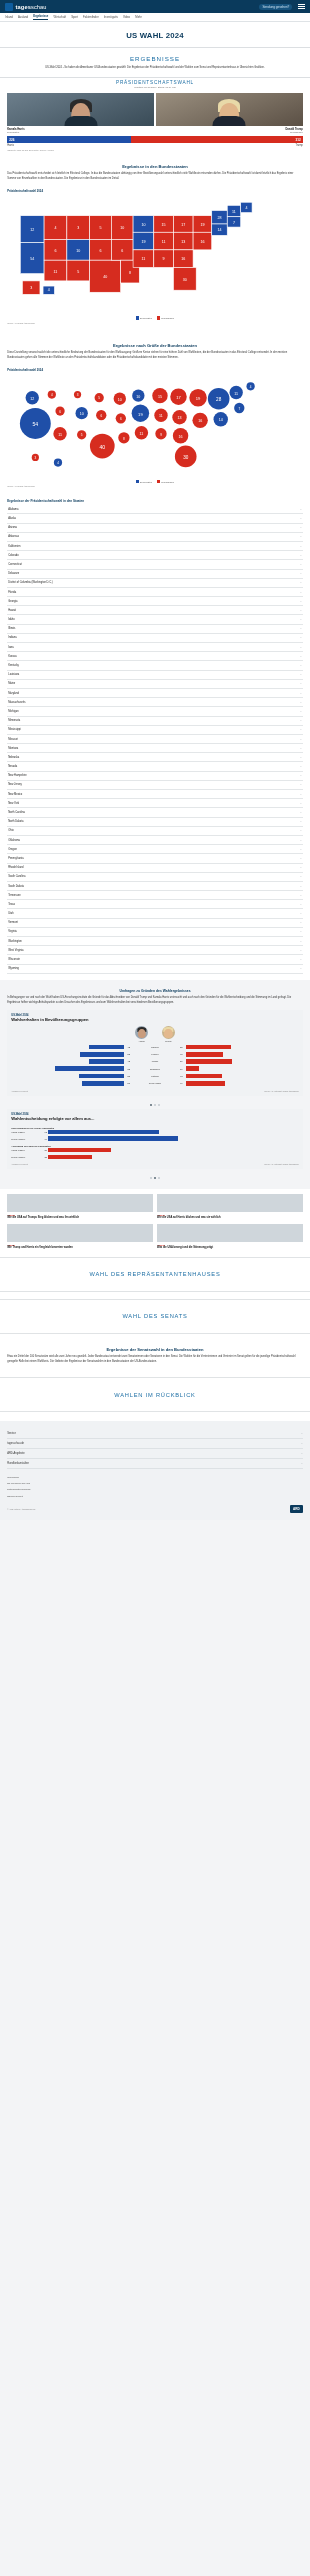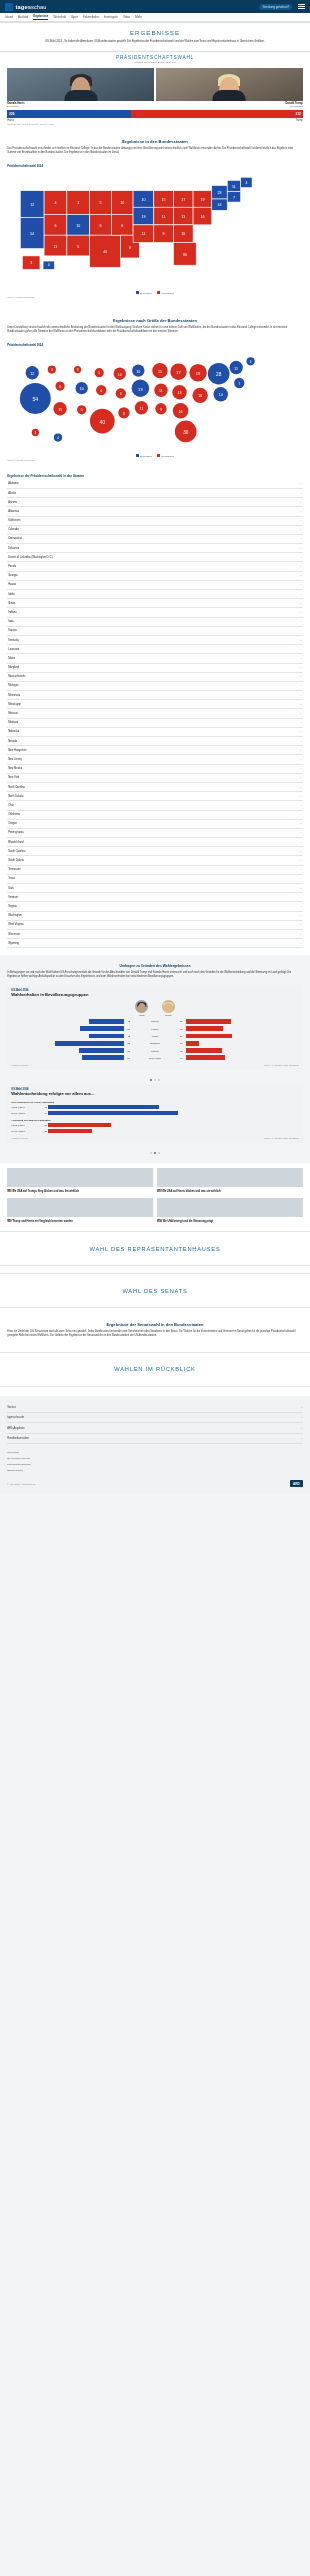--- a/index.html
+++ b/index.html
@@ -194,20 +194,21 @@
     <a href="#">Ausland</a>
     <a href="#" class="active">Ergebnisse</a>
     <a href="#">Wirtschaft</a>
     <a href="#">Sport</a>
     <a href="#">Faktenfinder</a>
     <a href="#">Investigativ</a>
     <a href="#">Video</a>
     <a href="#">Mehr</a>
   </div>
 
+  <div class="maintitle">US WAHL 2024</div>
   <div class="divider"></div>
 
   <div class="sec-title">ERGEBNISSE</div>
   <div class="sec" style="padding-top:0">
     <div class="blocktext" style="text-align:center">US-Wahl 2024 - So haben die Amerikaner US-Bundesstaaten gewählt: Die Ergebnisse der Präsidentschaftswahl und der Wahlen zum Senat und Repräsentantenhaus in Übersichten Grafiken.</div>
   </div>
   <div class="divider"></div>
 
   <div class="sec-sub">PRÄSIDENTSCHAFTSWAHL</div>
   <div class="sec-date">Wahltag: 05.11.2024 | Stand: 08:14 Uhr</div>

